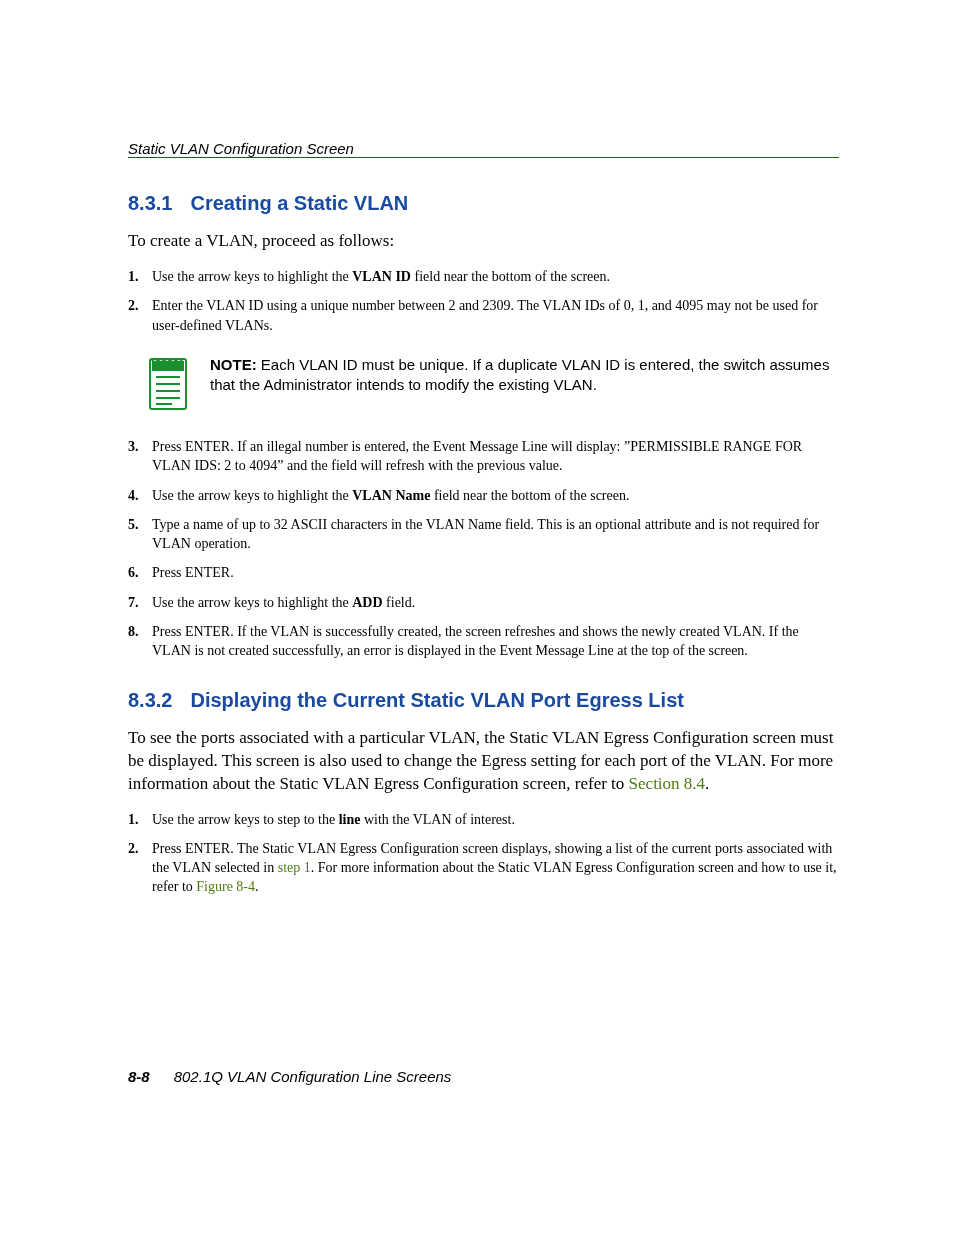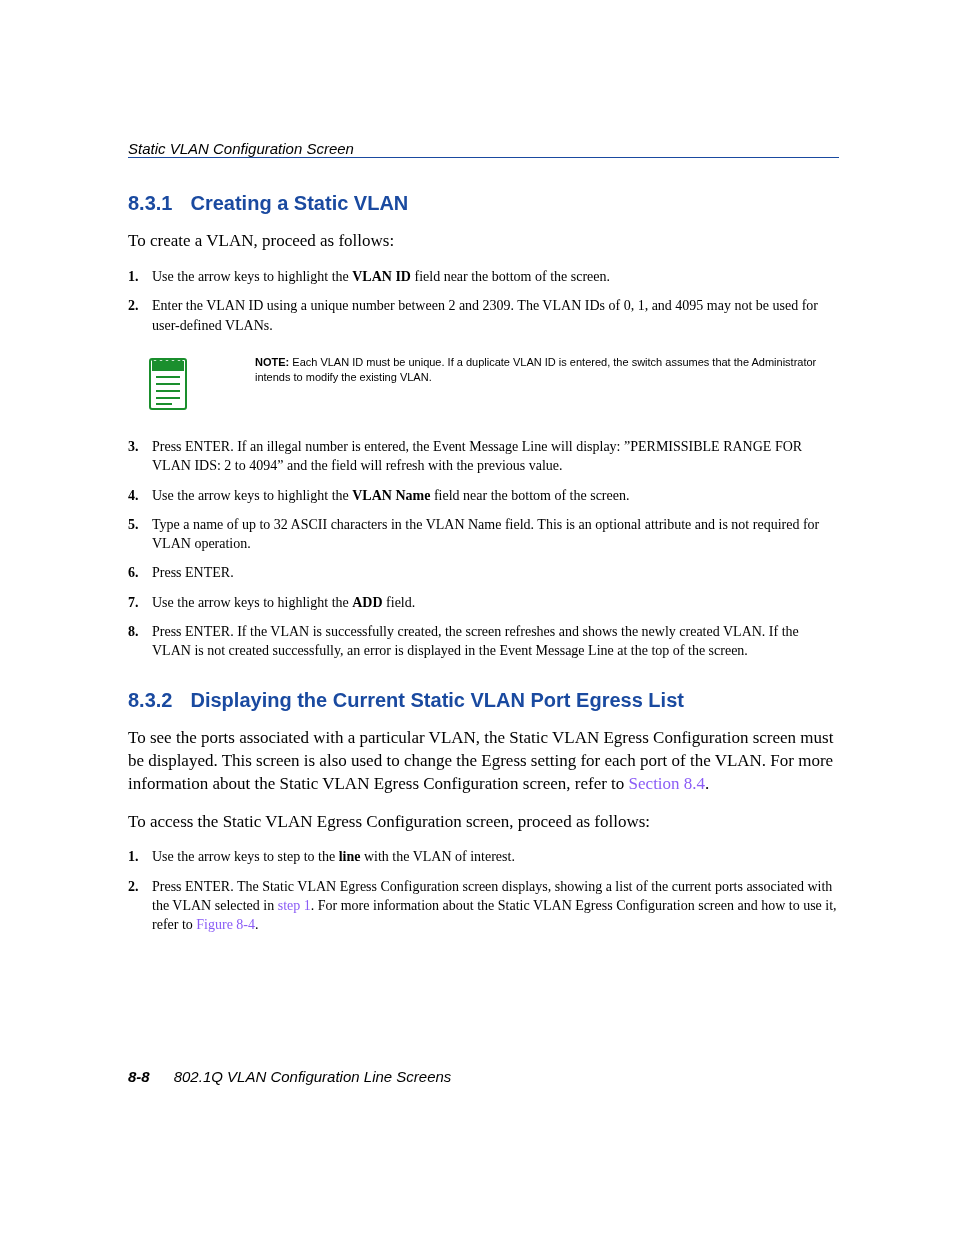--- a/index.html
+++ b/index.html
@@ -67,28 +67,27 @@
     display: flex;
     align-items: flex-start;
     gap: 18px;
     margin: 18px 0 22px 20px;
   }
   .note-icon {
     flex: 0 0 auto;
   }
   .note-text {
     font-family: Arial, Helvetica, sans-serif;
-    font-size: 11px;
+    font-size: 15px;
     line-height: 1.35;
     padding-top: 2px;
-    margin-left: 45px;
   }
   .note-text b { font-weight: bold; }
   .link {
-    color: #8b5cf6;
+    color: #4d7c0f;
   }
   .footer {
     position: absolute;
     left: 128px;
     bottom: 150px;
     font-family: Arial, Helvetica, sans-serif;
     font-style: italic;
     font-size: 15px;
   }
   .footer .pg {
@@ -158,21 +157,20 @@
   </ol>
 
   <h2 class="section-heading" style="margin-top:28px;">
     <span class="num">8.3.2</span><span>Displaying the Current Static VLAN Port Egress List</span>
   </h2>
 
   <p class="body">
     <span>To see the ports associated with a particular VLAN, the Static VLAN Egress Configuration screen must be displayed. This screen is also used to change the Egress setting for each port of the VLAN. For more information about the Static VLAN Egress Configuration screen, refer to </span><span class="link">Section 8.4</span><span>.</span>
   </p>
 
-  <p class="body">To access the Static VLAN Egress Configuration screen, proceed as follows:</p>
 
   <ol class="steps">
     <li>
       <span>Use the arrow keys to step to the </span><span class="bold">line</span><span> with the VLAN of interest.</span>
     </li>
     <li>
       <span>Press ENTER. The Static VLAN Egress Configuration screen displays, showing a list of the current ports associated with the VLAN selected in </span><span class="link">step 1</span><span>. For more information about the Static VLAN Egress Configuration screen and how to use it, refer to </span><span class="link">Figure 8-4</span><span>.</span>
     </li>
   </ol>
 

